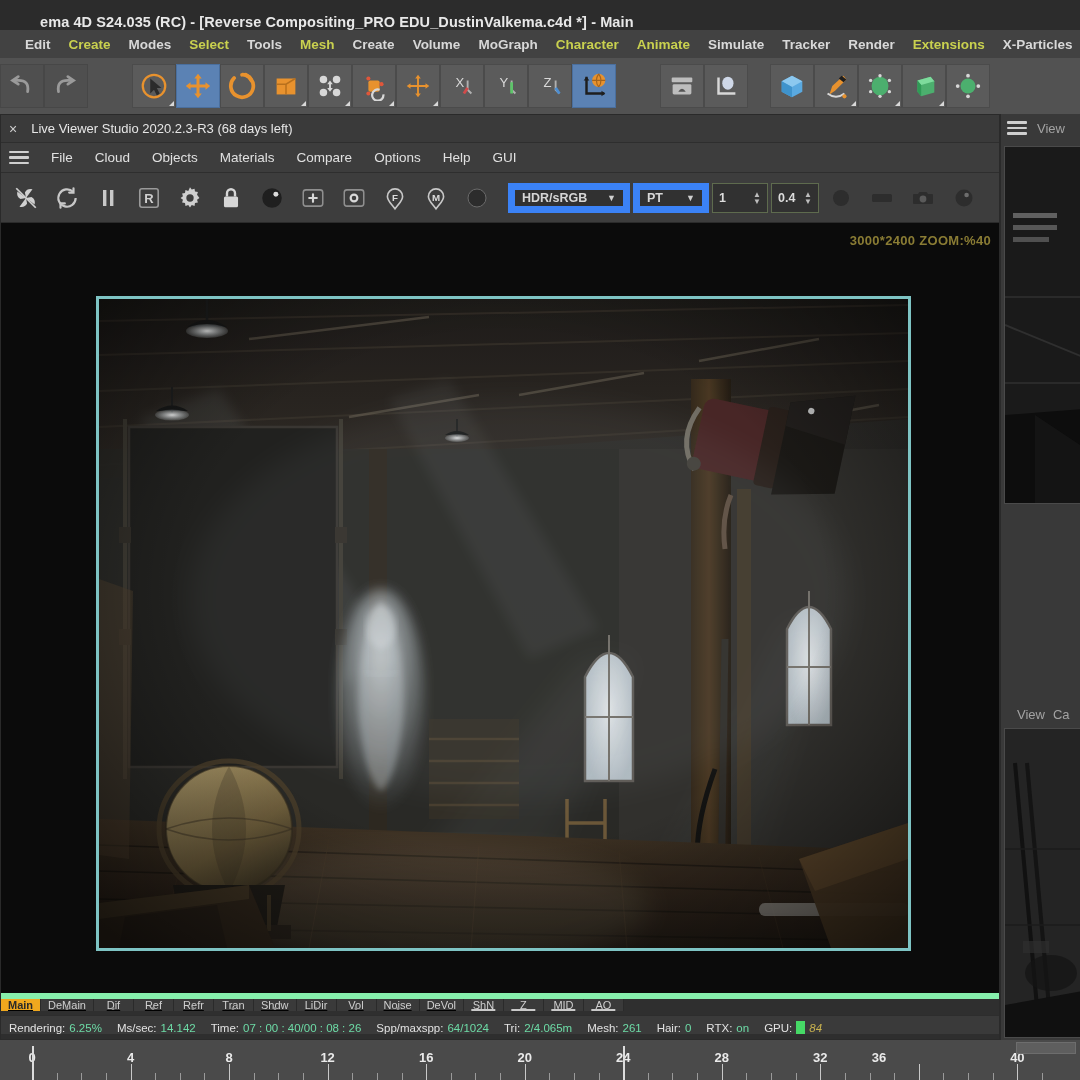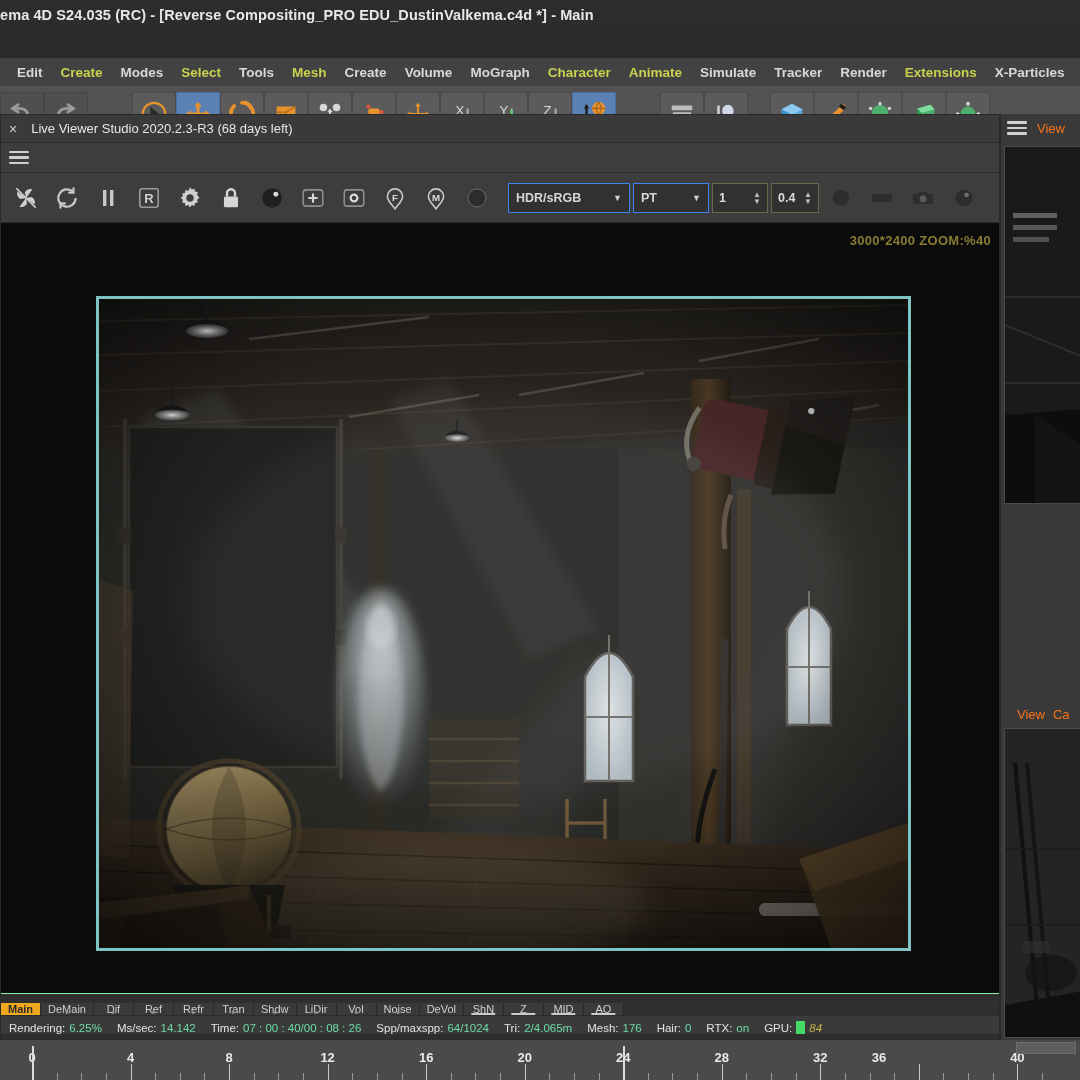--- a/index.html
+++ b/index.html
@@ -7,30 +7,30 @@
     width: 1080px; height: 1080px;
     background: #2b2b2b;
     font-family: "Liberation Sans", sans-serif;
     overflow: hidden;
   }
   #app { position: relative; width:1080px; height:1080px; }
 
   
   .c4d-titlebar {
     height: 30px; background:#2c2c2c; color:#e8e8e8;
-    display:flex; align-items:center; padding-left:0px;
+    display:flex; align-items:flex-end; padding-left:0px;
     font-size:14.5px; font-weight:bold; letter-spacing:.1px;
-    white-space:nowrap; overflow:hidden;
+    white-space:nowrap; overflow:hidden;margin-left:40px;
   }
 
   
   .c4d-menubar {
     height:28px; background:#424242;
     display:flex; align-items:center; gap:0px;
-    padding-left:8px; overflow:hidden;margin-top:28px;
+    padding-left:16px; overflow:hidden;
   }
   .menu-item {
     font-size:13.5px; font-weight:bold; padding:2px 9px;
     white-space:nowrap; cursor:default;
   }
   .menu-item.hl { color:#c9d14f; }
   .menu-item.norm { color:#d8d8d8; }
 
   
   .c4d-toolbar {
@@ -80,21 +80,21 @@
   .lv-toolbar {
     height:50px; background:#3d3d3d; display:flex; align-items:center;
     gap:3px; padding:0 6px; border-bottom:1px solid #2b2b2b; overflow:hidden;
   }
   .lvi {
     width:38px; height:38px; display:flex; align-items:center; justify-content:center;
     cursor:pointer; flex:0 0 auto;
   }
   .lv-sep { width:6px; }
   .lv-select {
-    height:30px; background:#313131; border:1px solid #3b82f6; color:#d6d6d6;
+    height:30px; background:#313131; border:7px solid #3b82f6; color:#d6d6d6;
     font-size:12.5px; font-weight:bold; display:flex; align-items:center;
     justify-content:space-between; padding:0 7px; cursor:pointer;
   }
   .lv-select .cv { font-size:9px; color:#cfcfcf; }
   .lv-num {
     height:30px; background:#313131; border:1px solid #5e6b4e; color:#dcdcdc;
     font-size:12.5px; font-weight:bold; display:flex; align-items:center;
     justify-content:space-between; padding:0 6px; cursor:text;
   }
   .lv-num .spin { font-size:8px; color:#bdbdbd; line-height:7px; text-align:center;}
@@ -108,22 +108,23 @@
     font-size:13px; font-weight:bold; letter-spacing:.3px;
   }
   .render-frame {
     position:absolute; left:95px; top:73px; width:815px; height:655px;
     border:3px solid #7ec4c4; background:#111;
   }
   .render-img { position:absolute; inset:0; overflow:hidden; }
 
   
   .lv-tabs {
-    height:22px; background:#2f2f2f; display:flex; align-items:flex-end;
-    border-top:1px solid #86efac;
+    height:22px; background:#2f2f2f; display:flex; align-items:flex-start;
+    border-top:6px solid #86efac;
+    text-decoration:underline;
   }
   .ch-tab {
     min-width:40px; padding:0 7px; display:flex; align-items:center; justify-content:center;
     font-size:11px; color:#cfcfcf; background:#3a3a3a;
     border-right:1px solid #2a2a2a; cursor:pointer; position:relative;
   }
   .ch-tab.sel { background:#f0a81e; color:#2a2a2a; font-weight:bold; }
   .ch-tab .dot { position:absolute; bottom:1px; left:50%; transform:translateX(-50%);
                  width:3px; height:3px; background:#8d8d8d; border-radius:50%; }
   .ch-tab .bar { position:absolute; bottom:0px; left:50%; transform:translateX(-50%);
@@ -145,21 +146,21 @@
   }
   .progress-fill { height:100%; background:#4fd16a; width:7.5%; }
 
   
   .right-panel {
     position:absolute; left:1000px; top:114px; width:80px; height:926px;
     background:#393939; border-left:1px solid #2a2a2a;
   }
   .rp-head { height:28px; display:flex; align-items:center; gap:8px; padding-left:6px; }
   .rp-head .hamburger { margin-right:2px; }
-  .rp-menu { color:#f97316; font-size:13px; white-space:nowrap; cursor:default;text-align:right;}
+  .rp-menu { color:#a3a3a3; font-size:13px; white-space:nowrap; cursor:default;text-align:right;}
   .rp-view {
     position:relative; background:#2e2e2e; border:1px solid #4a4a4a; overflow:hidden;
   }
   .rp-view .lbl {
     position:absolute; left:4px; top:2px; color:#e0e0e0;
     font-size:12px; font-weight:bold; white-space:nowrap;
   }
 
   
   .timeline {
@@ -374,20 +375,30 @@
       <span class="lv-close">×</span>
       <span>Live Viewer Studio 2020.2.3-R3 (68 days left)</span>
     </div>
 
     <div class="lv-menubar">
       <span class="hamburger">
           <i></i>
           <i></i>
           <i></i>
         </span>
+      <div id="lvmenu" style="display:flex;align-items:center;gap:2px;">
+          <div class="lv-menu-item">File</div>
+          <div class="lv-menu-item">Cloud</div>
+          <div class="lv-menu-item">Objects</div>
+          <div class="lv-menu-item">Materials</div>
+          <div class="lv-menu-item">Compare</div>
+          <div class="lv-menu-item">Options</div>
+          <div class="lv-menu-item">Help</div>
+          <div class="lv-menu-item">GUI</div>
+        </div>
     </div>
 
     <div class="lv-toolbar">
       <div class="lvi">
         <svg width="26" height="26" viewBox="0 0 24 24" fill="#d0d0d0">
           <path d="M12 12 L4 6 Q3 11 7 13 Z M12 12 L6 20 Q11 21 13 17 Z M12 12 L20 18 Q21 13 17 11 Z M12 12 L18 4 Q13 3 11 7 Z"></path>
           <path d="M3 3 L21 21" stroke="#d0d0d0" stroke-width="1.6" fill="none"></path>
         </svg>
       </div>
       <div class="lvi">
@@ -819,21 +830,21 @@
       <span class="st-pair">
         <span class="st-k">Spp/maxspp:</span>
         <span class="st-v">64/1024</span>
       </span>
       <span class="st-pair">
         <span class="st-k">Tri:</span>
         <span class="st-v">2/4.065m</span>
       </span>
       <span class="st-pair">
         <span class="st-k">Mesh:</span>
-        <span class="st-v">176</span>
+        <span class="st-v">261</span>
       </span>
       <span class="st-pair">
         <span class="st-k">Hair:</span>
         <span class="st-v">0</span>
       </span>
       <span class="st-pair">
         <span class="st-k">RTX:</span>
         <span class="st-v">on</span>
       </span>
       <span class="st-pair">

